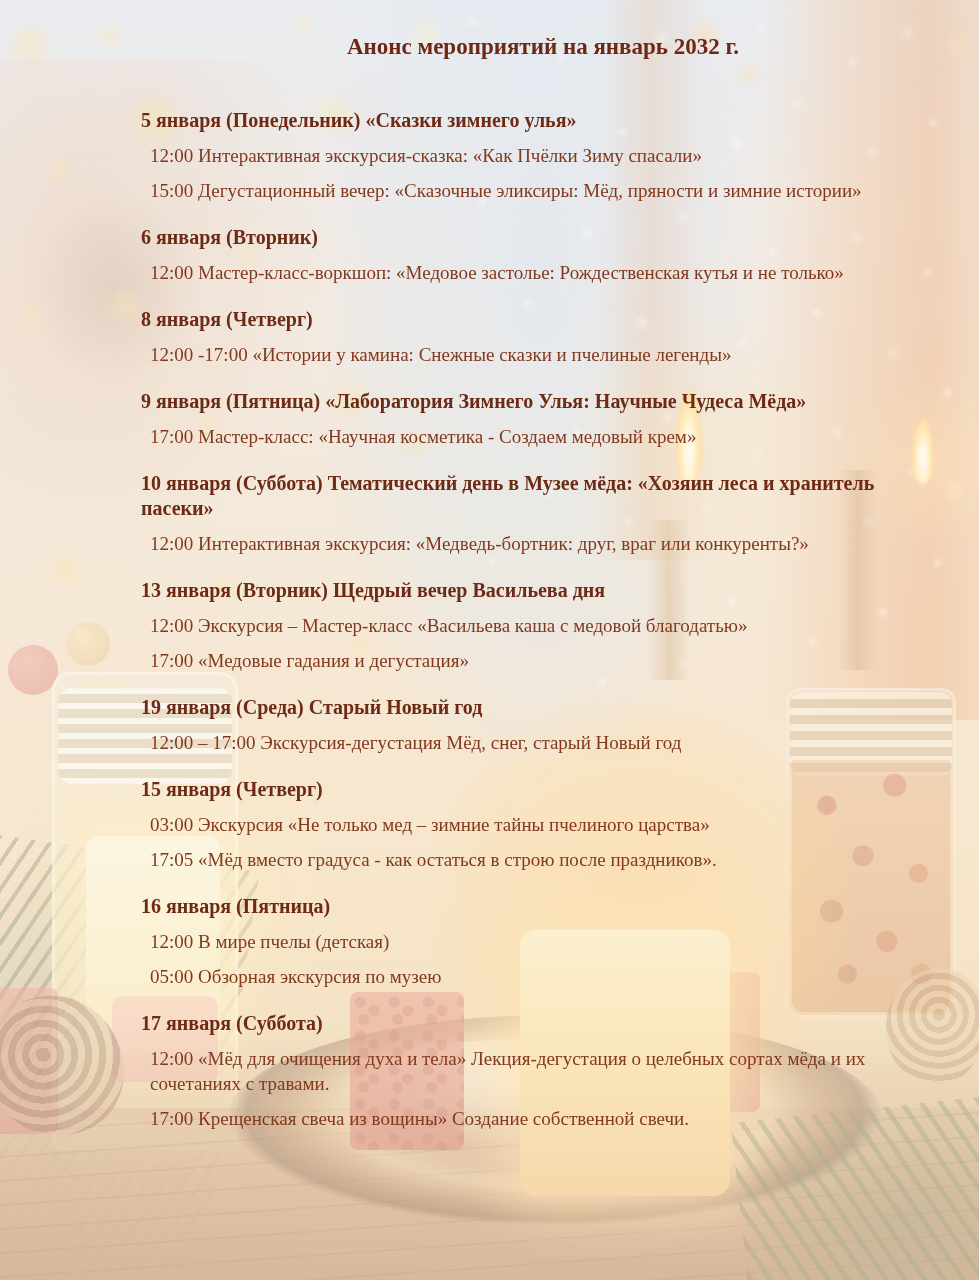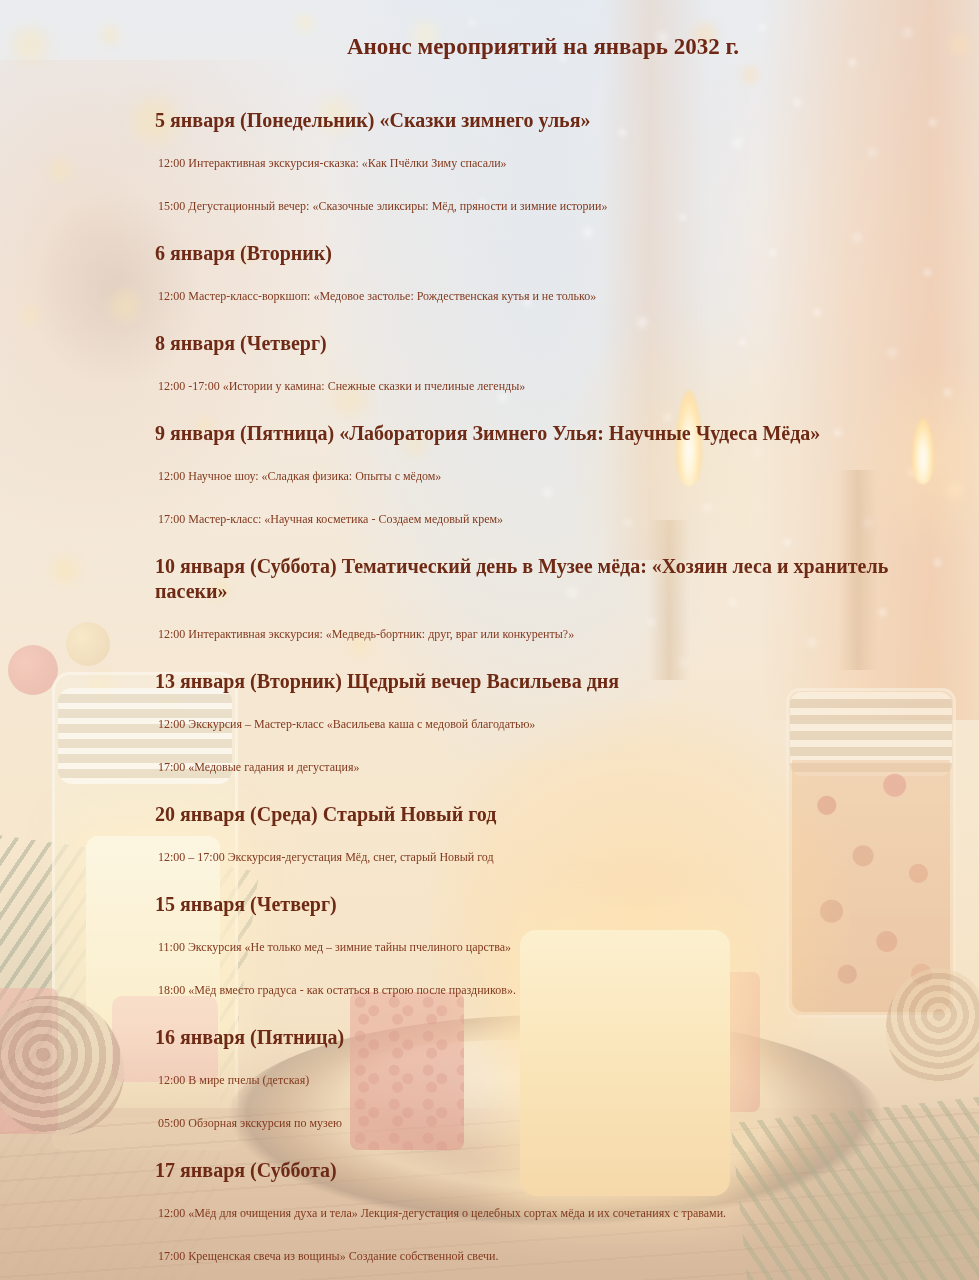--- a/index.html
+++ b/index.html
@@ -155,23 +155,23 @@
     background:
       repeating-linear-gradient(62deg, rgba(122,126,74,.45) 0 5px, rgba(122,126,74,0) 5px 16px),
       radial-gradient(ellipse at 60% 60%, rgba(118,122,70,.35), rgba(118,122,70,0) 75%);}
   .wash{inset:0;background:rgba(255,255,255,.38);}
   
   #content{position:absolute;left:140px;top:22px;width:806px;z-index:5;}
   h1{margin:10px 0 46px 0;text-align:center;
      font-size:23px;font-weight:bold;line-height:30px;
      color:var(--title-color,#6e2714);}
   .event{margin:0 0 22px 0;}
-  .event h2{margin:15px;font-size:20px;font-weight:bold;line-height:25px;
+  .event h2{margin:1px;font-size:20px;font-weight:bold;line-height:25px;
      max-width:762px;color:var(--heading-color,#6e2a15);}
-  .event p{margin:18px;font-size:12px;line-height:25px;
+  .event p{margin:10px;font-size:19px;line-height:25px;
      color:var(--body-color,#82391e);}
 </style>
 </head>
 <body>
 
 <div id="bg">
   <div class="abs bg-base"></div>
   <div class="abs window-pale"></div>
   <div class="abs frame-band-a"></div>
   <div class="abs frame-band-b"></div>
@@ -227,44 +227,43 @@
   <p>12:00 Мастер-класс-воркшоп: «Медовое застолье: Рождественская кутья и не только»</p>
       </section>
       <section class="event">
     <h2>8 января (Четверг)</h2>
 
   <p>12:00 -17:00 «Истории у камина: Снежные сказки и пчелиные легенды»</p>
       </section>
       <section class="event">
     <h2>9 января (Пятница) «Лаборатория Зимнего Улья: Научные Чудеса Мёда»</h2>
 
-  <p>12:00 Научное шоу: «Сладкая физика: Опыты с мёдом»</p>
         <p>17:00 Мастер-класс: «Научная косметика - Создаем медовый крем»</p>
       </section>
       <section class="event">
     <h2>10 января (Суббота) Тематический день в Музее мёда: «Хозяин леса и хранитель пасеки»</h2>
 
   <p>12:00 Интерактивная экскурсия: «Медведь-бортник: друг, враг или конкуренты?»</p>
       </section>
       <section class="event">
     <h2>13 января (Вторник) Щедрый вечер Васильева дня</h2>
 
   <p>12:00 Экскурсия – Мастер-класс «Васильева каша с медовой благодатью»</p>
         <p>17:00 «Медовые гадания и дегустация»</p>
       </section>
       <section class="event">
-    <h2>20 января (Среда) Старый Новый год</h2>
+    <h2>19 января (Среда) Старый Новый год</h2>
 
   <p>12:00 – 17:00 Экскурсия-дегустация Мёд, снег, старый Новый год</p>
       </section>
       <section class="event">
     <h2>15 января (Четверг)</h2>
 
-  <p>11:00 Экскурсия «Не только мед – зимние тайны пчелиного царства»</p>
-        <p>18:00 «Мёд вместо градуса - как остаться в строю после праздников».</p>
+  <p>03:00 Экскурсия «Не только мед – зимние тайны пчелиного царства»</p>
+        <p>17:05 «Мёд вместо градуса - как остаться в строю после праздников».</p>
       </section>
       <section class="event">
     <h2>16 января (Пятница)</h2>
 
   <p>12:00 В мире пчелы (детская)</p>
         <p>05:00 Обзорная экскурсия по музею</p>
       </section>
       <section class="event">
     <h2>17 января (Суббота)</h2>
 

